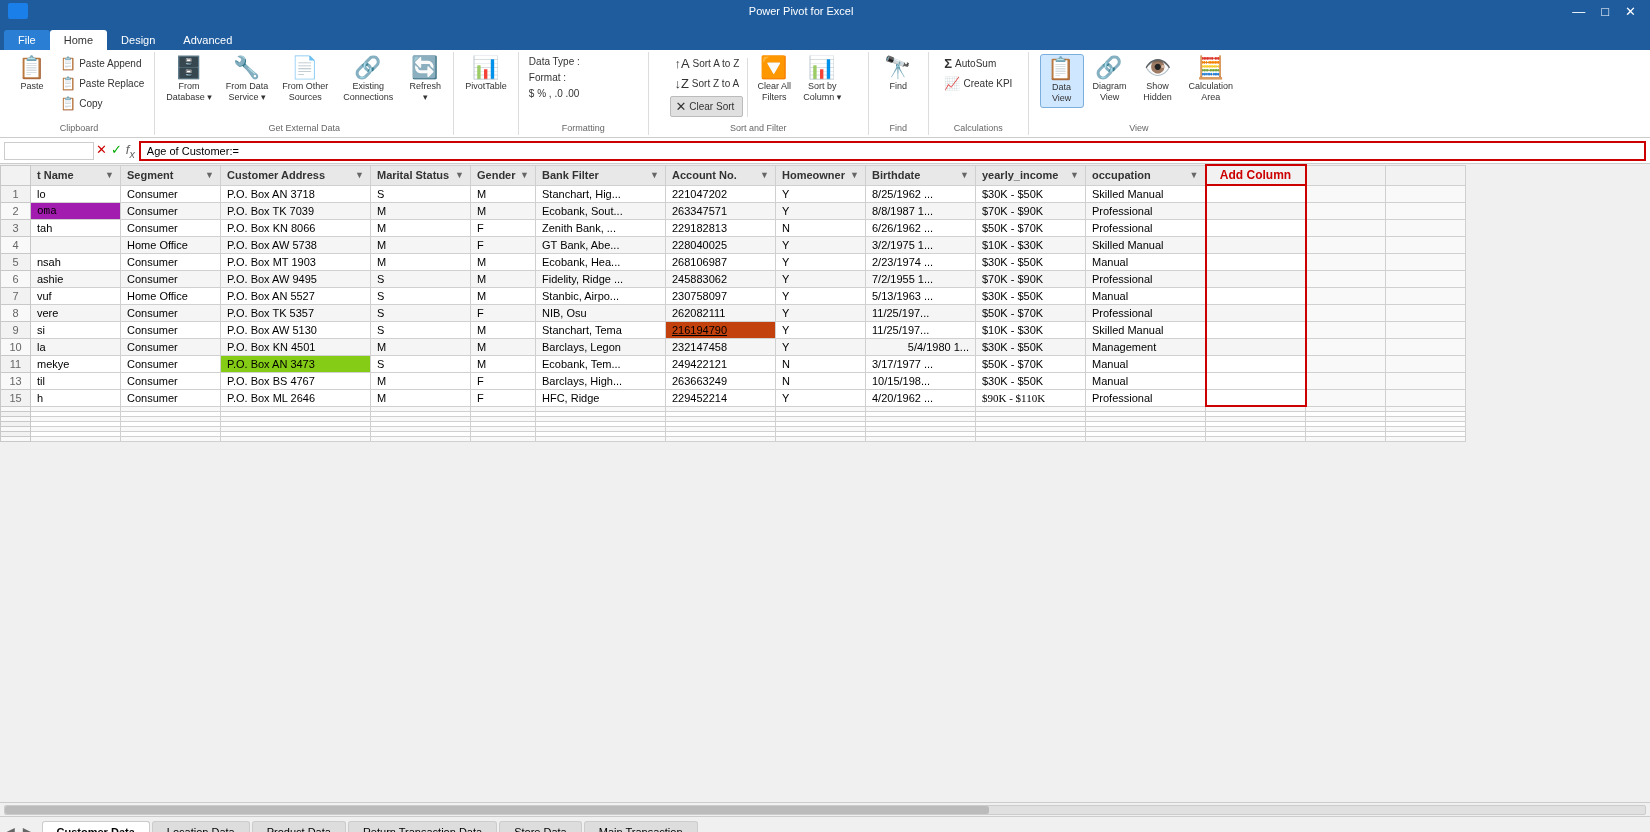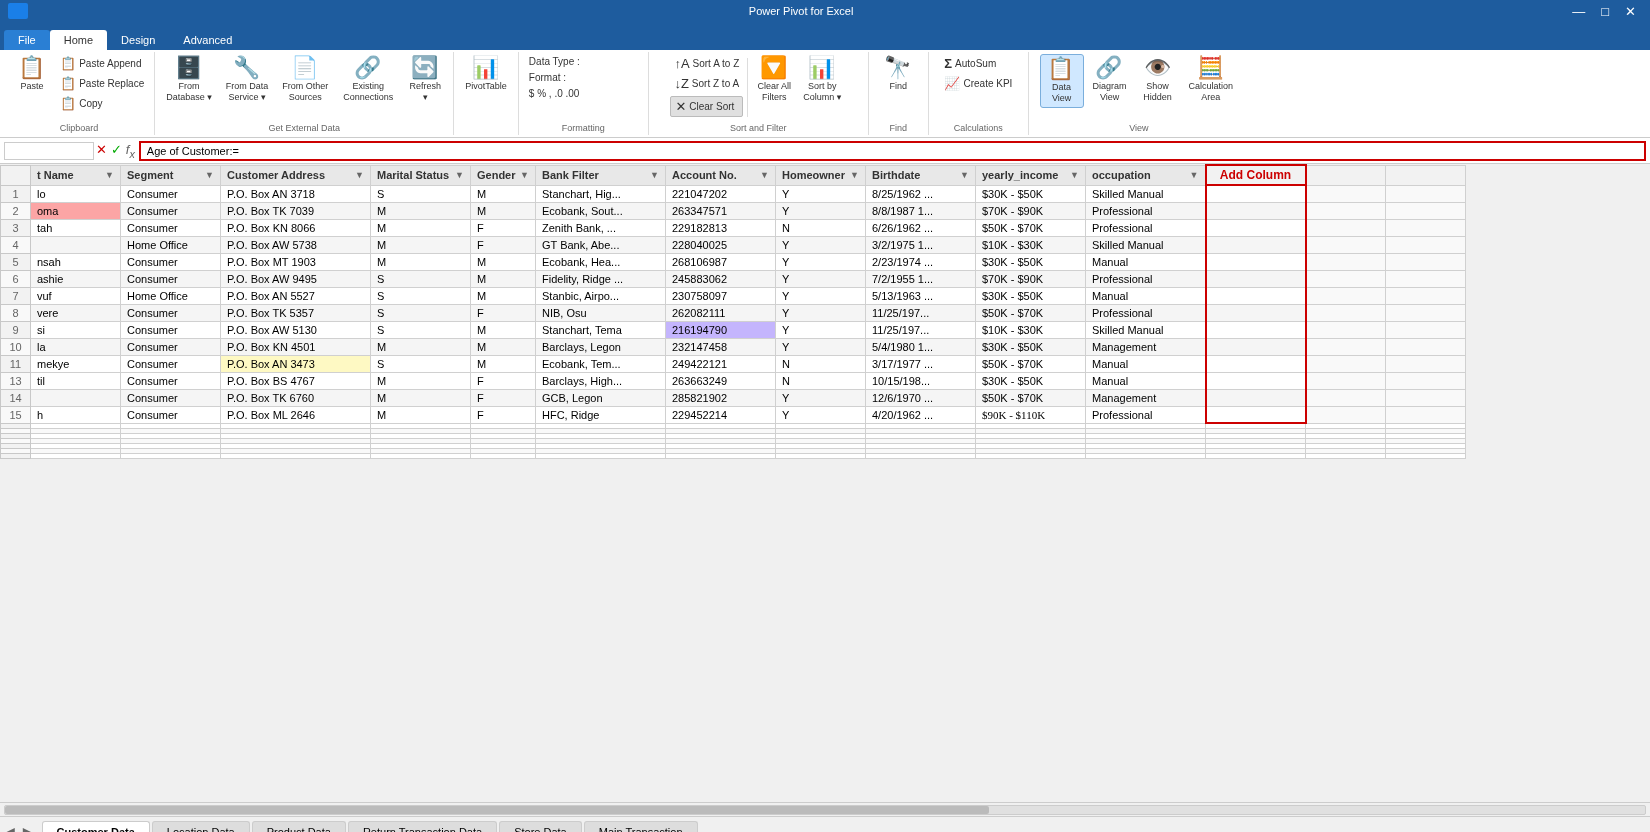--- a/index.html
+++ b/index.html
@@ -332,21 +332,21 @@
     <td style="background:#ffffff;">Y</td>
     <td style="background:#ffffff;">8/25/1962 ...</td>
     <td style="background:#ffffff;">$30K - $50K</td>
     <td style="background:#ffffff;border-right:2px solid #c00;">Skilled Manual</td>
     <td style="background:#ffffff;border-right:2px solid #c00;border-top:2px solid #c00;"></td>
     <td style="background:#f9f9f9;"></td>
     <td style="background:#f9f9f9;"></td>
   </tr>
         <tr>
     <td class="row-header">2</td>
-    <td style="background:#fca5a5;">oma</td>
+    <td style="background:#a21caf;font-family:Liberation Mono, monospace;">oma</td>
     <td style="background:#f5f5f5;">Consumer</td>
     <td style="background:#f5f5f5;">P.O. Box TK 7039</td>
     <td style="background:#f5f5f5;">M</td>
     <td style="background:#f5f5f5;">M</td>
     <td style="background:#f5f5f5;">Ecobank, Sout...</td>
     <td style="background:#f5f5f5;">263347571</td>
     <td style="background:#f5f5f5;">Y</td>
     <td style="background:#f5f5f5;">8/8/1987 1...</td>
     <td style="background:#f5f5f5;">$70K - $90K</td>
     <td style="background:#f5f5f5;border-right:2px solid #c00;">Professional</td>
@@ -457,51 +457,51 @@
     <td style="background:#f9f9f9;"></td>
   </tr>
         <tr>
     <td class="row-header">9</td>
     <td style="background:#ffffff;">si</td>
     <td style="background:#ffffff;">Consumer</td>
     <td style="background:#ffffff;">P.O. Box AW 5130</td>
     <td style="background:#ffffff;">S</td>
     <td style="background:#ffffff;">M</td>
     <td style="background:#ffffff;">Stanchart, Tema</td>
-    <td style="background:#c4b5fd;">216194790</td>
+    <td style="background:#c2410c;text-decoration:underline;">216194790</td>
     <td style="background:#ffffff;">Y</td>
     <td style="background:#ffffff;">11/25/197...</td>
     <td style="background:#ffffff;">$10K - $30K</td>
     <td style="background:#ffffff;border-right:2px solid #c00;">Skilled Manual</td>
     <td style="background:#ffffff;border-right:2px solid #c00;"></td>
     <td style="background:#f9f9f9;"></td>
     <td style="background:#f9f9f9;"></td>
   </tr>
         <tr>
     <td class="row-header">10</td>
     <td style="background:#f5f5f5;">la</td>
     <td style="background:#f5f5f5;">Consumer</td>
     <td style="background:#f5f5f5;">P.O. Box KN 4501</td>
     <td style="background:#f5f5f5;">M</td>
     <td style="background:#f5f5f5;">M</td>
     <td style="background:#f5f5f5;">Barclays, Legon</td>
     <td style="background:#f5f5f5;">232147458</td>
     <td style="background:#f5f5f5;">Y</td>
-    <td style="background:#f5f5f5;">5/4/1980 1...</td>
+    <td style="background:#f5f5f5;text-align:right;">5/4/1980 1...</td>
     <td style="background:#f5f5f5;">$30K - $50K</td>
     <td style="background:#f5f5f5;border-right:2px solid #c00;">Management</td>
     <td style="background:#f5f5f5;border-right:2px solid #c00;"></td>
     <td style="background:#f9f9f9;"></td>
     <td style="background:#f9f9f9;"></td>
   </tr>
         <tr>
     <td class="row-header">11</td>
     <td style="background:#ffffff;">mekye</td>
     <td style="background:#ffffff;">Consumer</td>
-    <td style="background:#fef9c3;margin-left:44px;">P.O. Box AN 3473</td>
+    <td style="background:#84cc16;margin-left:44px;">P.O. Box AN 3473</td>
     <td style="background:#ffffff;">S</td>
     <td style="background:#ffffff;">M</td>
     <td style="background:#ffffff;">Ecobank, Tem...</td>
     <td style="background:#ffffff;">249422121</td>
     <td style="background:#ffffff;">N</td>
     <td style="background:#ffffff;">3/17/1977 ...</td>
     <td style="background:#ffffff;">$50K - $70K</td>
     <td style="background:#ffffff;border-right:2px solid #c00;">Manual</td>
     <td style="background:#ffffff;border-right:2px solid #c00;"></td>
     <td style="background:#f9f9f9;"></td>
@@ -514,37 +514,20 @@
     <td style="background:#ffffff;">P.O. Box BS 4767</td>
     <td style="background:#ffffff;">M</td>
     <td style="background:#ffffff;">F</td>
     <td style="background:#ffffff;">Barclays, High...</td>
     <td style="background:#ffffff;">263663249</td>
     <td style="background:#ffffff;">N</td>
     <td style="background:#ffffff;">10/15/198...</td>
     <td style="background:#ffffff;">$30K - $50K</td>
     <td style="background:#ffffff;border-right:2px solid #c00;">Manual</td>
     <td style="background:#ffffff;border-right:2px solid #c00;"></td>
-    <td style="background:#f9f9f9;"></td>
-    <td style="background:#f9f9f9;"></td>
-  </tr>
-        <tr>
-    <td class="row-header">14</td>
-    <td style="background:#f5f5f5;"></td>
-    <td style="background:#f5f5f5;">Consumer</td>
-    <td style="background:#f5f5f5;">P.O. Box TK 6760</td>
-    <td style="background:#f5f5f5;">M</td>
-    <td style="background:#f5f5f5;">F</td>
-    <td style="background:#f5f5f5;">GCB, Legon</td>
-    <td style="background:#f5f5f5;">285821902</td>
-    <td style="background:#f5f5f5;">Y</td>
-    <td style="background:#f5f5f5;">12/6/1970 ...</td>
-    <td style="background:#f5f5f5;">$50K - $70K</td>
-    <td style="background:#f5f5f5;border-right:2px solid #c00;">Management</td>
-    <td style="background:#f5f5f5;border-right:2px solid #c00;"></td>
     <td style="background:#f9f9f9;"></td>
     <td style="background:#f9f9f9;"></td>
   </tr>
         <tr>
     <td class="row-header">15</td>
     <td style="background:#ffffff;">h</td>
     <td style="background:#ffffff;">Consumer</td>
     <td style="background:#ffffff;">P.O. Box ML 2646</td>
     <td style="background:#ffffff;">M</td>
     <td style="background:#ffffff;">F</td>

